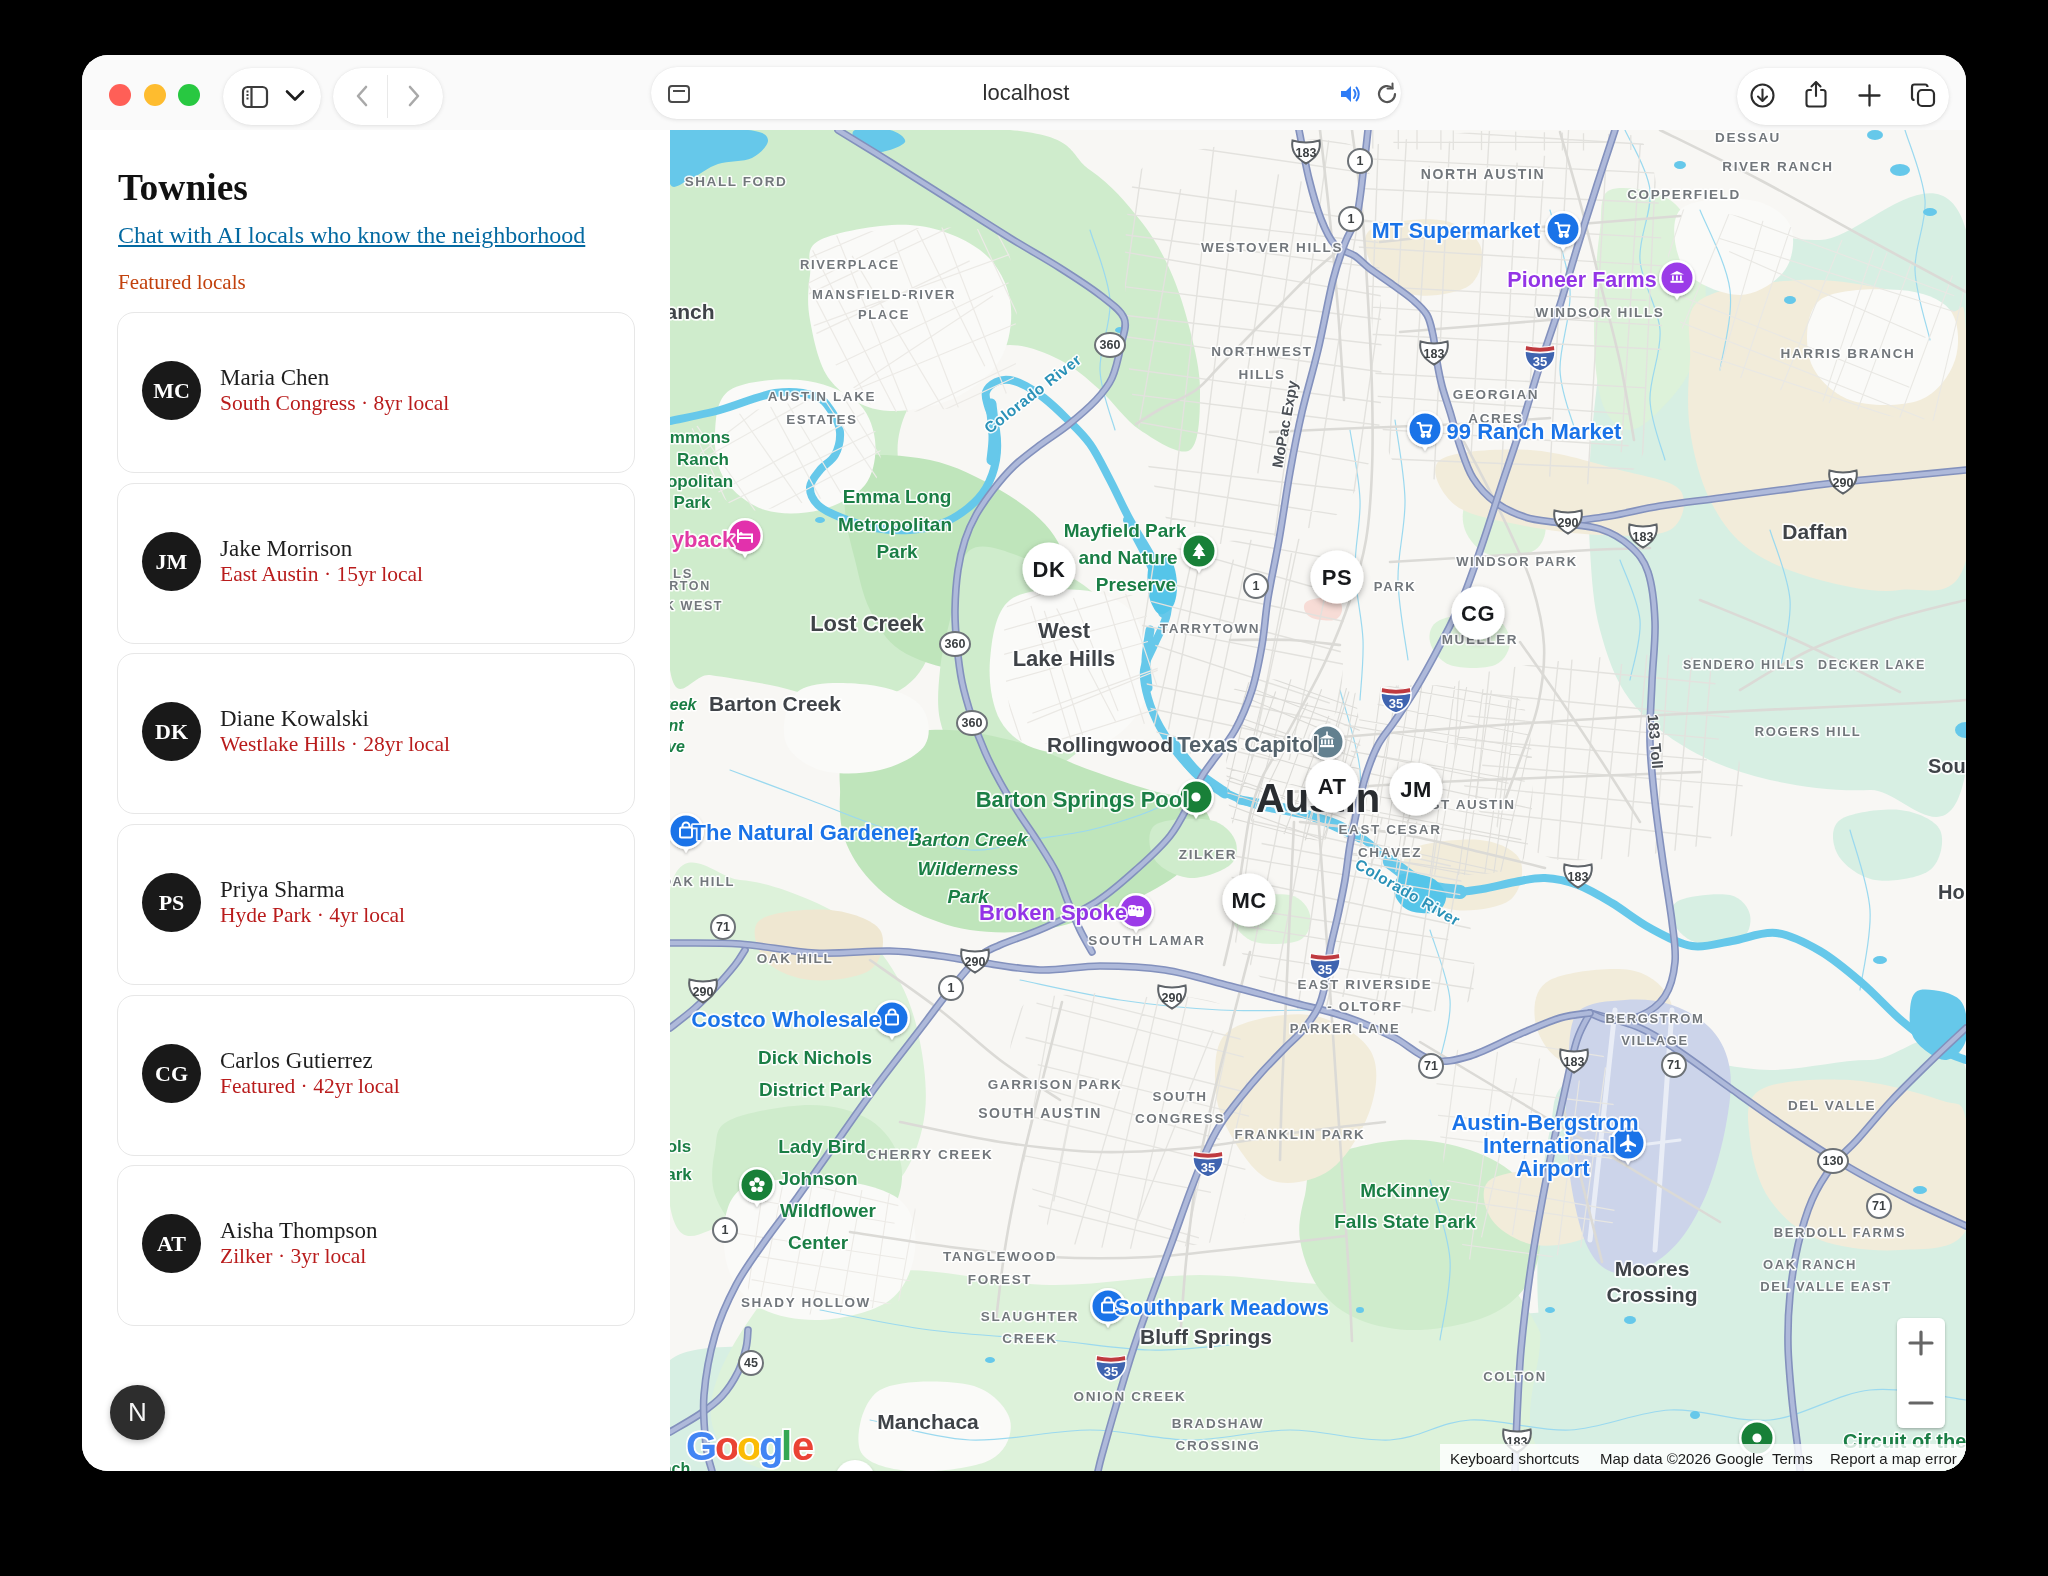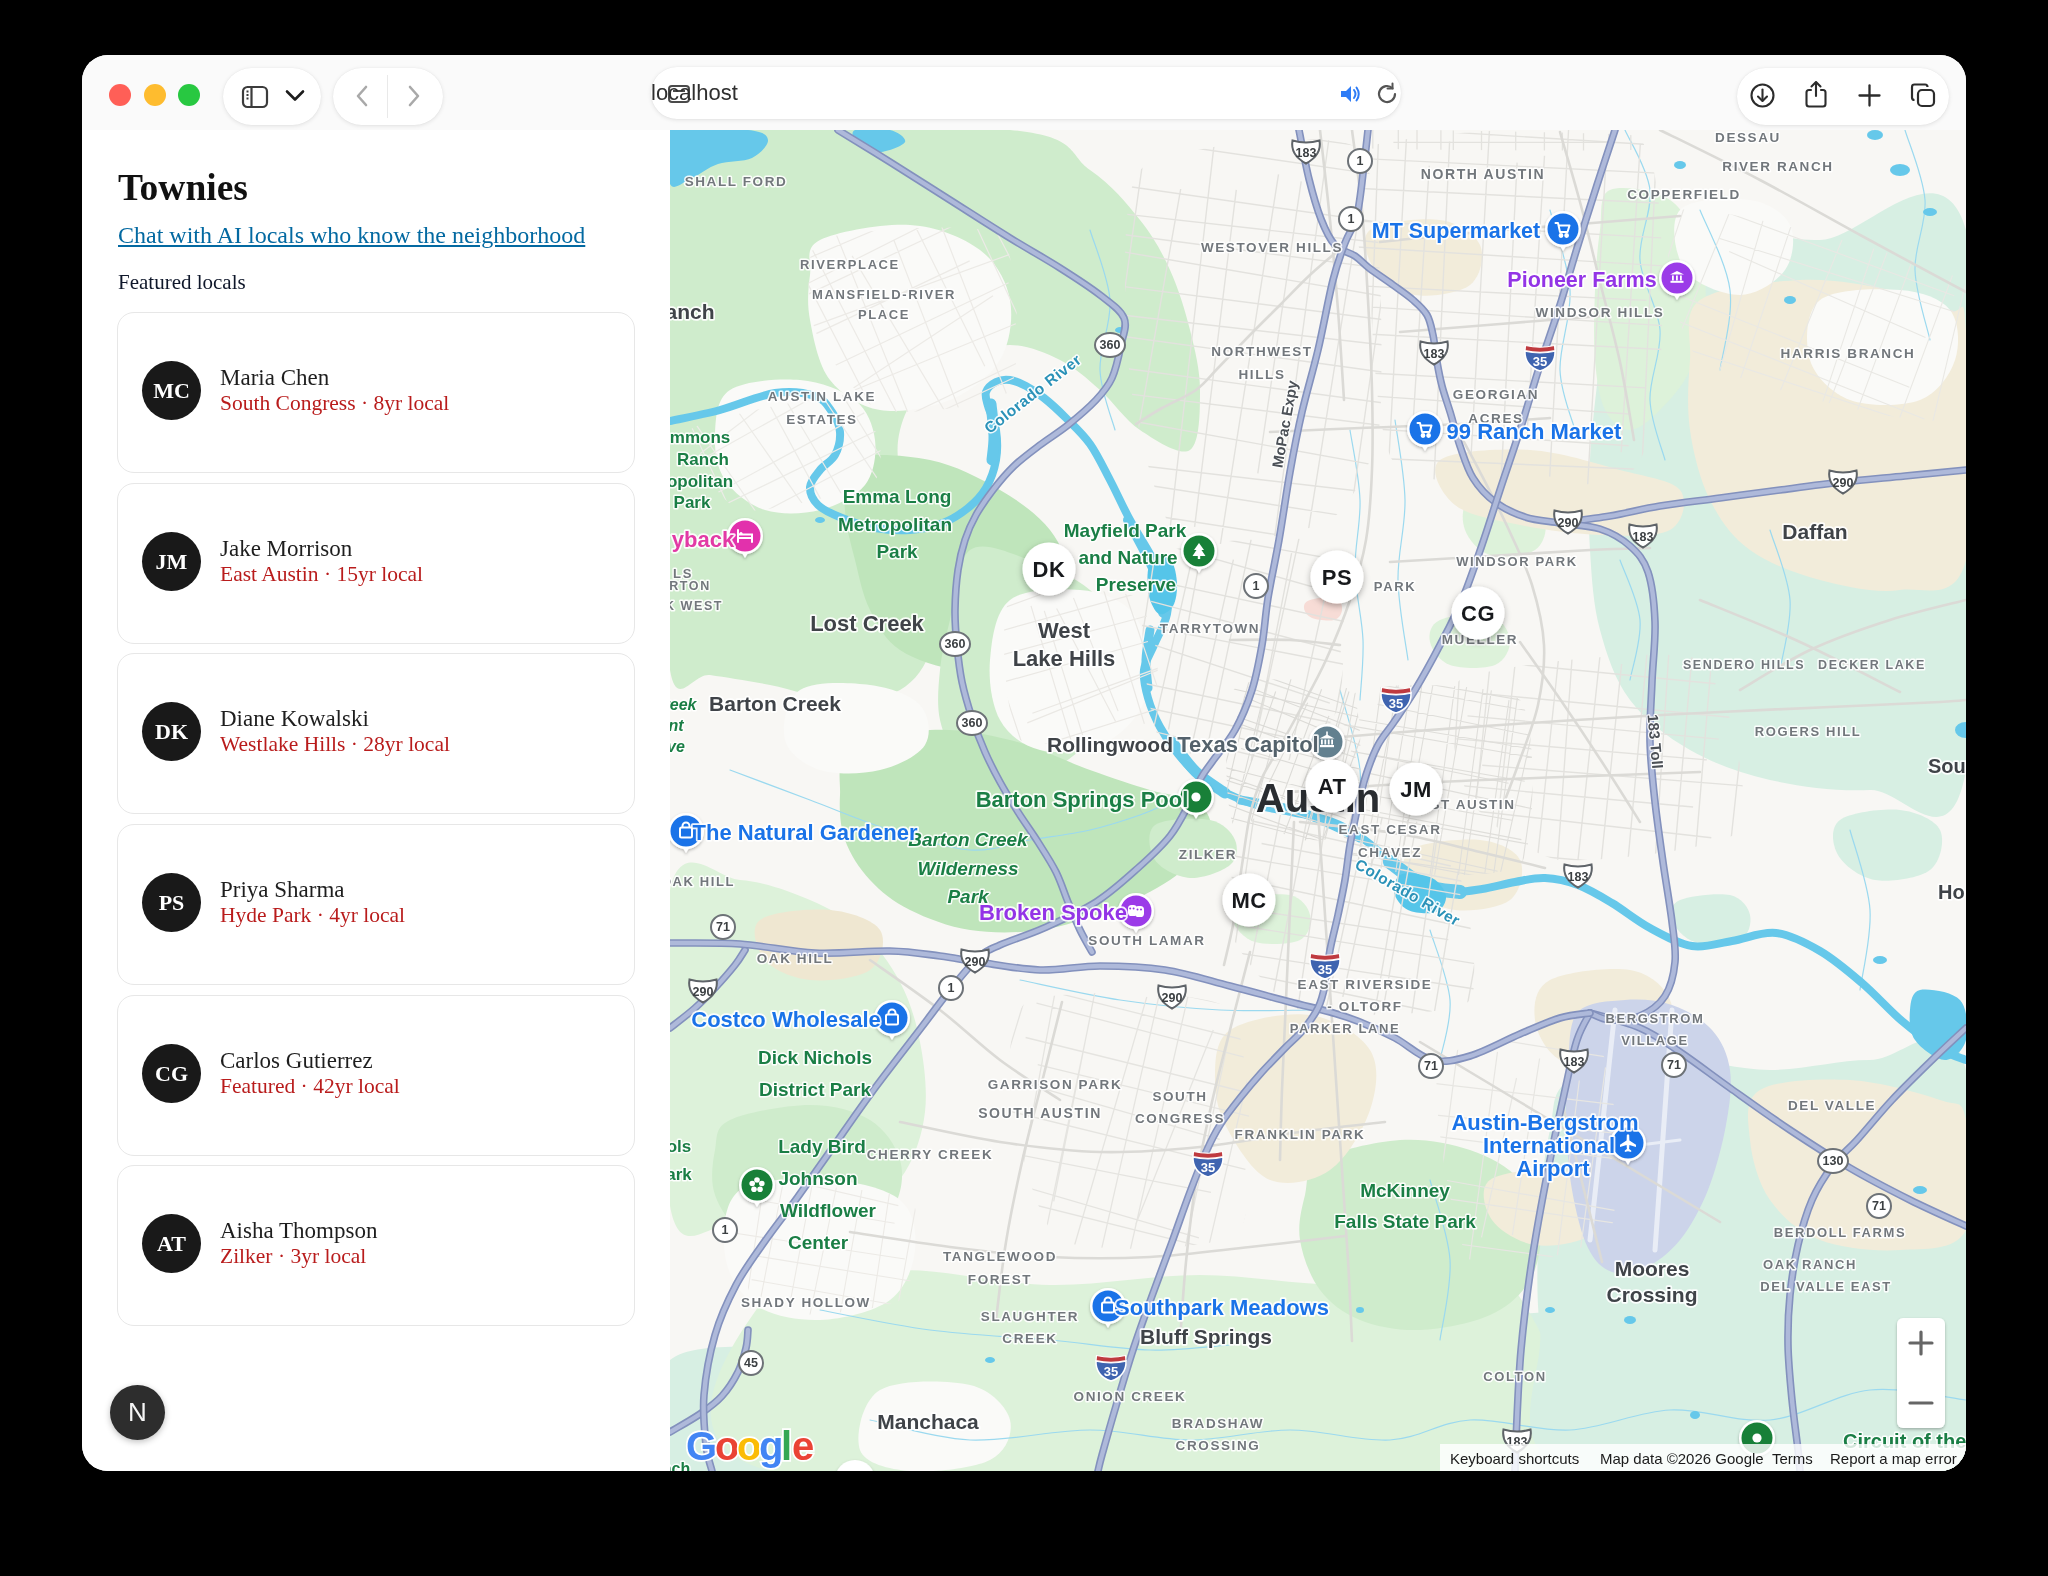--- a/index.html
+++ b/index.html
@@ -47,21 +47,21 @@
     <polyline points="10,4 18,13 10,22"></polyline>
   </svg>
 
   
   <div class="pill" style="left:569px;top:12px;width:750px;height:52px;border-radius:26px;"></div>
   <svg style="position:absolute;left:584px;top:26px;" width="26" height="26" viewBox="0 0 26 26" fill="none" stroke="#4a4a4a" stroke-width="2">
     <rect x="3" y="5" width="20" height="16" rx="3"></rect>
     <line x1="7" y1="10" x2="19" y2="10"></line>
     <line x1="7" y1="14" x2="19" y2="14" stroke-opacity="0"></line>
   </svg>
-  <div style="position:absolute;left:569px;top:25px;width:750px;font-size:22px;color:#2f2f2f;font-family:'Liberation Sans',sans-serif;">localhost</div>
+  <div style="position:absolute;left:569px;top:25px;width:750px;text-align:center;font-size:22px;color:#2f2f2f;font-family:'Liberation Sans',sans-serif;">localhost</div>
   <svg style="position:absolute;left:1255px;top:26px;" width="26" height="26" viewBox="0 0 26 26">
     <path d="M4 10 L9 10 L14 5 L14 21 L9 16 L4 16 Z" fill="#2e7cf6"></path>
     <path d="M17 9 Q20 13 17 17 M19.5 6.5 Q24 13 19.5 19.5" stroke="#2e7cf6" stroke-width="2" fill="none" stroke-linecap="round"></path>
   </svg>
   <svg style="position:absolute;left:1292px;top:26px;" width="26" height="26" viewBox="0 0 26 26" fill="none" stroke="#555" stroke-width="2.2" stroke-linecap="round">
     <path d="M21 13 A8 8 0 1 1 18.5 7.2"></path>
     <polyline points="18.5,2.5 18.5,7.5 13.5,7.5" stroke-width="2" fill="none"></polyline>
   </svg>
 
   
@@ -83,21 +83,21 @@
   </svg>
   <svg style="position:absolute;left:1827px;top:26px;" width="28" height="28" viewBox="0 0 28 28" fill="none" stroke="#2c2c2c" stroke-width="2.2" stroke-linejoin="round">
     <rect x="9" y="9" width="16" height="16" rx="4"></rect>
     <path d="M5.5 19 Q3 19 3 16.5 V6 Q3 3.5 5.5 3.5 H16 Q18.5 3.5 18.5 6"></path>
   </svg>
 
   
   <div id="sidebar">
     <div style="position:absolute;left:36px;top:36px;font-size:37.5px;font-weight:bold;color:#111;">Townies</div>
     <div style="position:absolute;left:36px;top:92px;font-size:24px;color:#0369a1;text-decoration:underline;">Chat with AI locals who know the neighborhood</div>
-    <div style="position:absolute;left:36px;top:140px;font-size:21px;color:#0f172a;text-align:center;">Featured locals</div>
+    <div style="position:absolute;left:36px;top:140px;font-size:21px;color:#c2410c;text-align:center;">Featured locals</div>
     <div class="card" style="top:182px;">
       <div class="av">MC</div>
         <div class="nm">Maria Chen</div>
         <div class="sb">South Congress · 8yr local</div>
     </div>
     <div class="card" style="top:353px;">
       <div class="av">JM</div>
         <div class="nm">Jake Morrison</div>
         <div class="sb">East Austin · 15yr local</div>
     </div>

